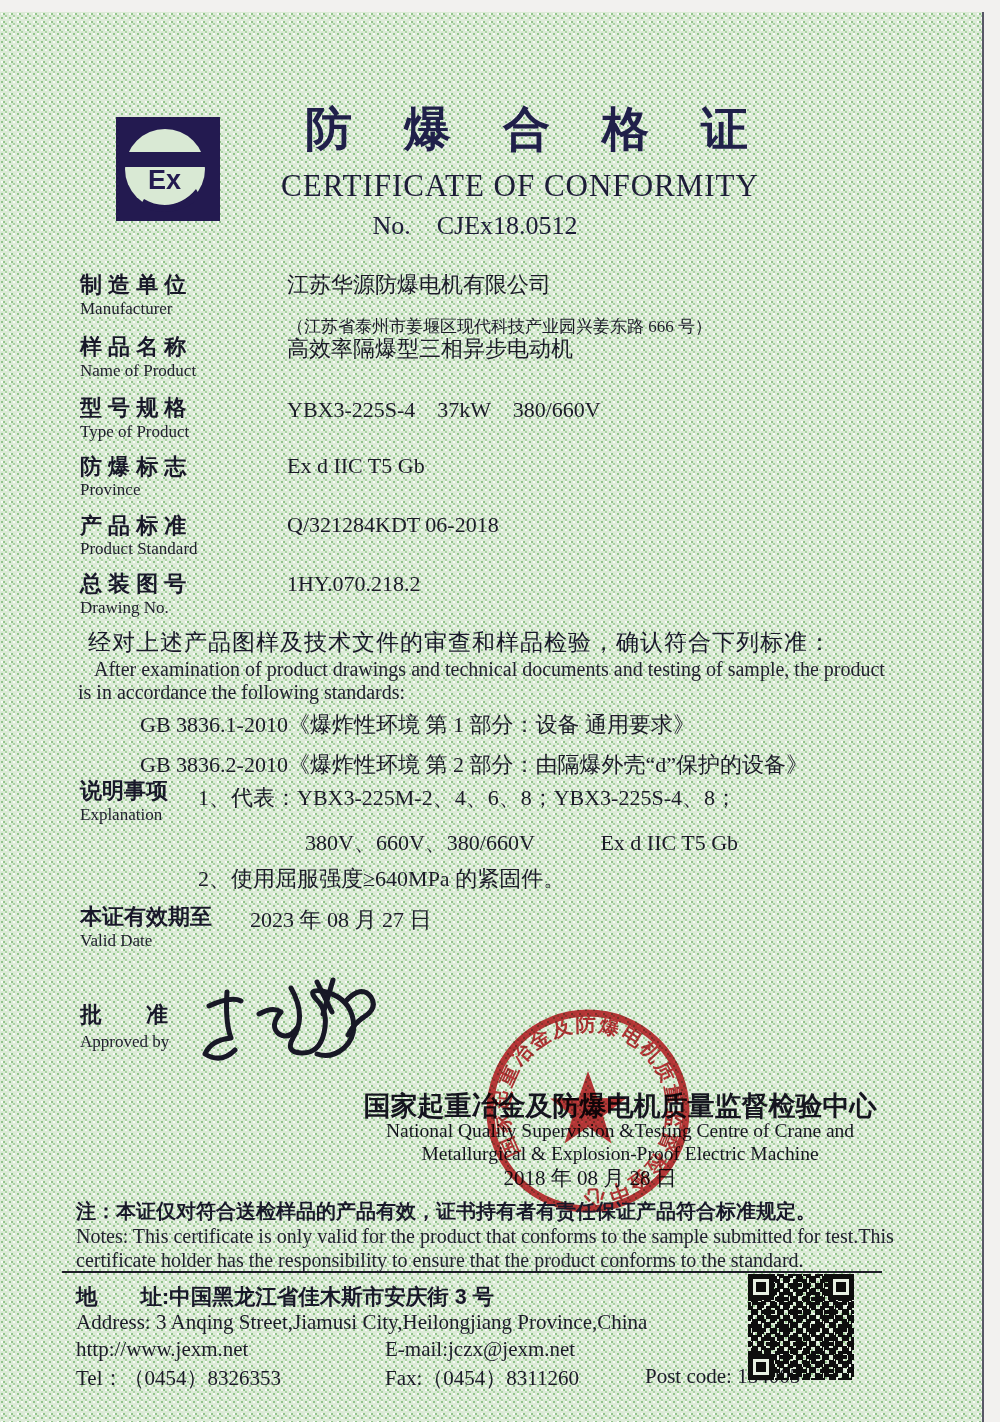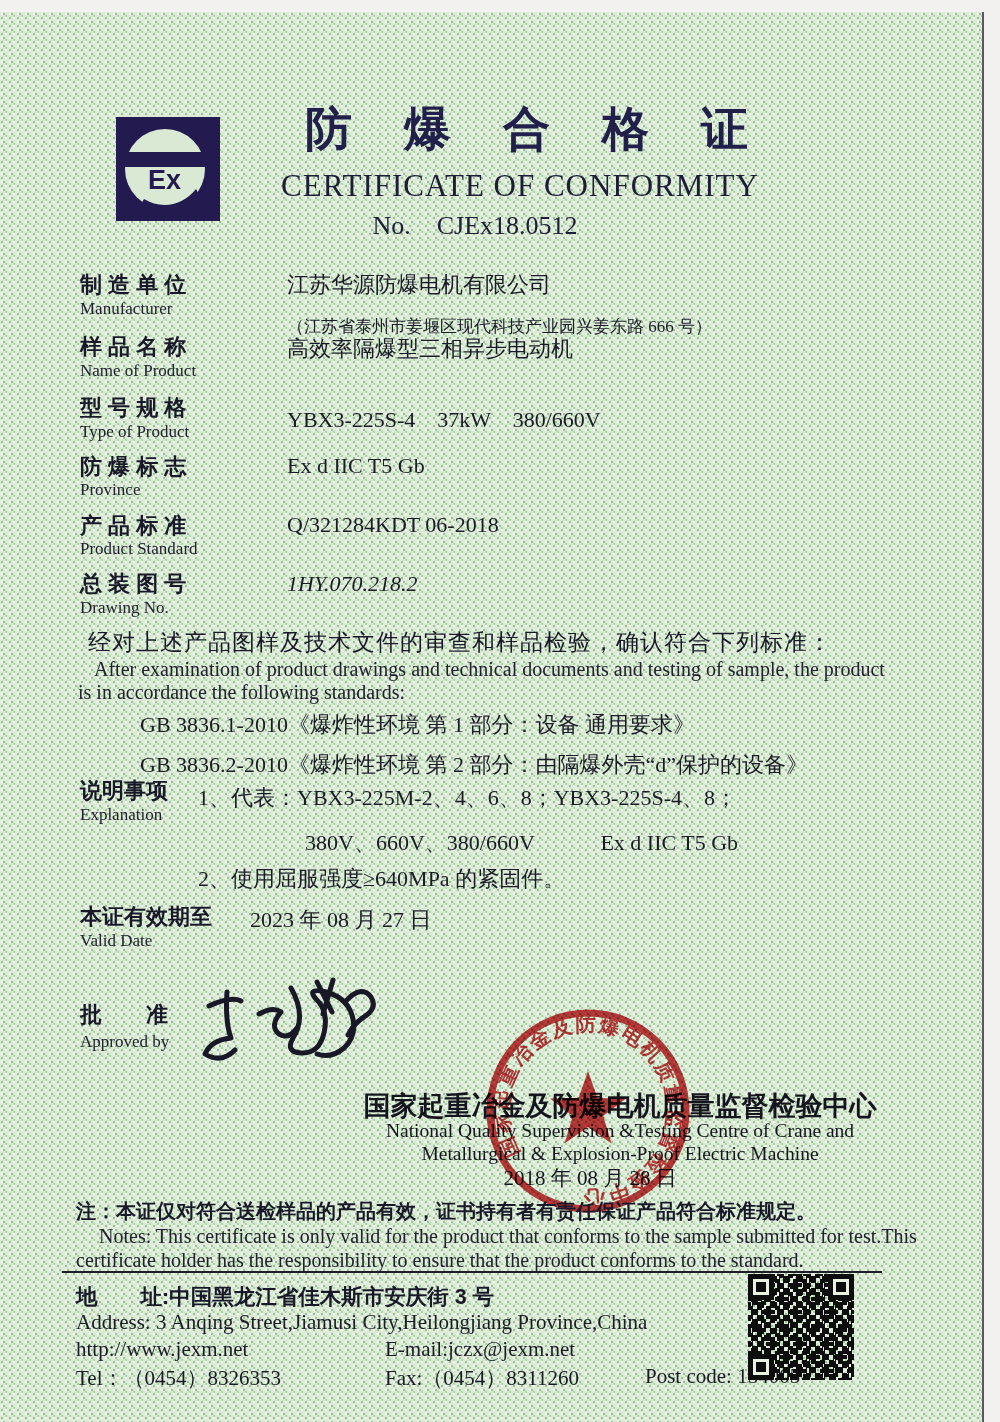--- a/index.html
+++ b/index.html
@@ -93,33 +93,33 @@
   <div class="abs en-label" style="left:80px; top:287px;">Manufacturer</div>
   <div class="abs value" style="left:287px; top:258px;">江苏华源防爆电机有限公司</div>
   <div class="abs value-sub" style="left:287px; top:291px;">（江苏省泰州市姜堰区现代科技产业园兴姜东路 666 号）</div>
 
   <div class="abs zh-label" style="left:80px; top:320px;">样 品 名 称</div>
   <div class="abs en-label" style="left:80px; top:349px;">Name of Product</div>
   <div class="abs value" style="left:287px; top:322px;">高效率隔爆型三相异步电动机</div>
 
   <div class="abs zh-label" style="left:80px; top:381px;">型 号 规 格</div>
   <div class="abs en-label" style="left:80px; top:410px;">Type of Product</div>
-  <div class="abs value" style="left:287px; top:393px;">YBX3-225S-4　37kW　380/660V</div>
+  <div class="abs value" style="left:287px; top:383px;">YBX3-225S-4　37kW　380/660V</div>
 
   <div class="abs zh-label" style="left:80px; top:440px;">防 爆 标 志</div>
   <div class="abs en-label" style="left:80px; top:468px;">Province</div>
   <div class="abs value" style="left:287px; top:441px;">Ex d IIC T5 Gb</div>
 
   <div class="abs zh-label" style="left:80px; top:499px;">产 品 标 准</div>
   <div class="abs en-label" style="left:80px; top:527px;">Product Standard</div>
   <div class="abs value" style="left:287px; top:500px;">Q/321284KDT 06-2018</div>
 
   <div class="abs zh-label" style="left:80px; top:557px;">总 装 图 号</div>
   <div class="abs en-label" style="left:80px; top:586px;">Drawing No.</div>
-  <div class="abs value" style="left:287px; top:559px;font-style:italic;">1HY.070.218.2</div>
+  <div class="abs value" style="left:287px; top:559px;">1HY.070.218.2</div>
 
   <div class="abs stmt-zh" style="left:78px; top:615px;">经对上述产品图样及技术文件的审查和样品检验，确认符合下列标准：</div>
   <div class="abs stmt-en" style="left:78px; top:646px;padding-left:16px;">After examination of product drawings and technical documents and testing of sample, the product</div>
   <div class="abs stmt-en" style="left:78px; top:669px;">is in accordance the following standards:</div>
   <div class="abs value" style="left:140px; top:698px;">GB 3836.1-2010《爆炸性环境 第 1 部分：设备 通用要求》</div>
   <div class="abs value" style="left:140px; top:738px;">GB 3836.2-2010《爆炸性环境 第 2 部分：由隔爆外壳“d”保护的设备》</div>
 
   <div class="abs zh-label" style="left:80px; top:764px;">说明事项</div>
   <div class="abs en-label" style="left:80px; top:793px;">Explanation</div>
   <div class="abs value" style="left:198px; top:771px;">1、代表：YBX3-225M-2、4、6、8；YBX3-225S-4、8；</div>
@@ -152,21 +152,21 @@
     <polygon fill="#c8252b" points="106,66 115.4,93.1 144,93.6 121.2,110.9 129.5,138.4 106,122 82.5,138.4 90.8,110.9 68,93.6 96.6,93.1"></polygon>
     <defs>
       <path id="stampArc" d="M 26,106 a 80,80 0 1 1 160,0 a 80,80 0 1 1 -160,0"></path>
     </defs>
     <text font-family="Liberation Sans, sans-serif" font-weight="bold" font-size="20.5" fill="#c8252b" letter-spacing="2" transform="rotate(-32 106 106)">
       <textPath href="#stampArc">国家起重冶金及防爆电机质量监督检验中心</textPath>
     </text>
   </svg>
 
   <div class="abs zh-label" style="left:76px; top:1186px; font-size:20px;">注：本证仅对符合送检样品的产品有效，证书持有者有责任保证产品符合标准规定。</div>
-  <div class="abs stmt-en" style="left:76px; top:1213px;margin-left:23px;">Notes: This certificate is only valid for the product that conforms to the sample submitted for test.This</div>
+  <div class="abs stmt-en" style="left:76px; top:1213px;">Notes: This certificate is only valid for the product that conforms to the sample submitted for test.This</div>
   <div class="abs stmt-en" style="left:76px; top:1237px;">certificate holder has the responsibility to ensure that the product conforms to the standard.</div>
 
   <div class="abs divider"></div>
 
   <div class="abs zh-label" style="left:76px; top:1270px; font-size:21.5px;">地　　址:中国黑龙江省佳木斯市安庆街 3 号</div>
   <div class="abs value" style="left:76px; top:1298px; font-size:21px;">Address: 3 Anqing Street,Jiamusi City,Heilongjiang Province,China</div>
   <div class="abs value" style="left:76px; top:1325px; font-size:21px;">http://www.jexm.net</div>
   <div class="abs value" style="left:385px; top:1325px; font-size:21px;">E-mail:jczx@jexm.net</div>
   <div class="abs value" style="left:76px; top:1352px; font-size:21px;">Tel：（0454）8326353</div>
   <div class="abs value" style="left:385px; top:1352px; font-size:21px;">Fax:（0454）8311260</div>

